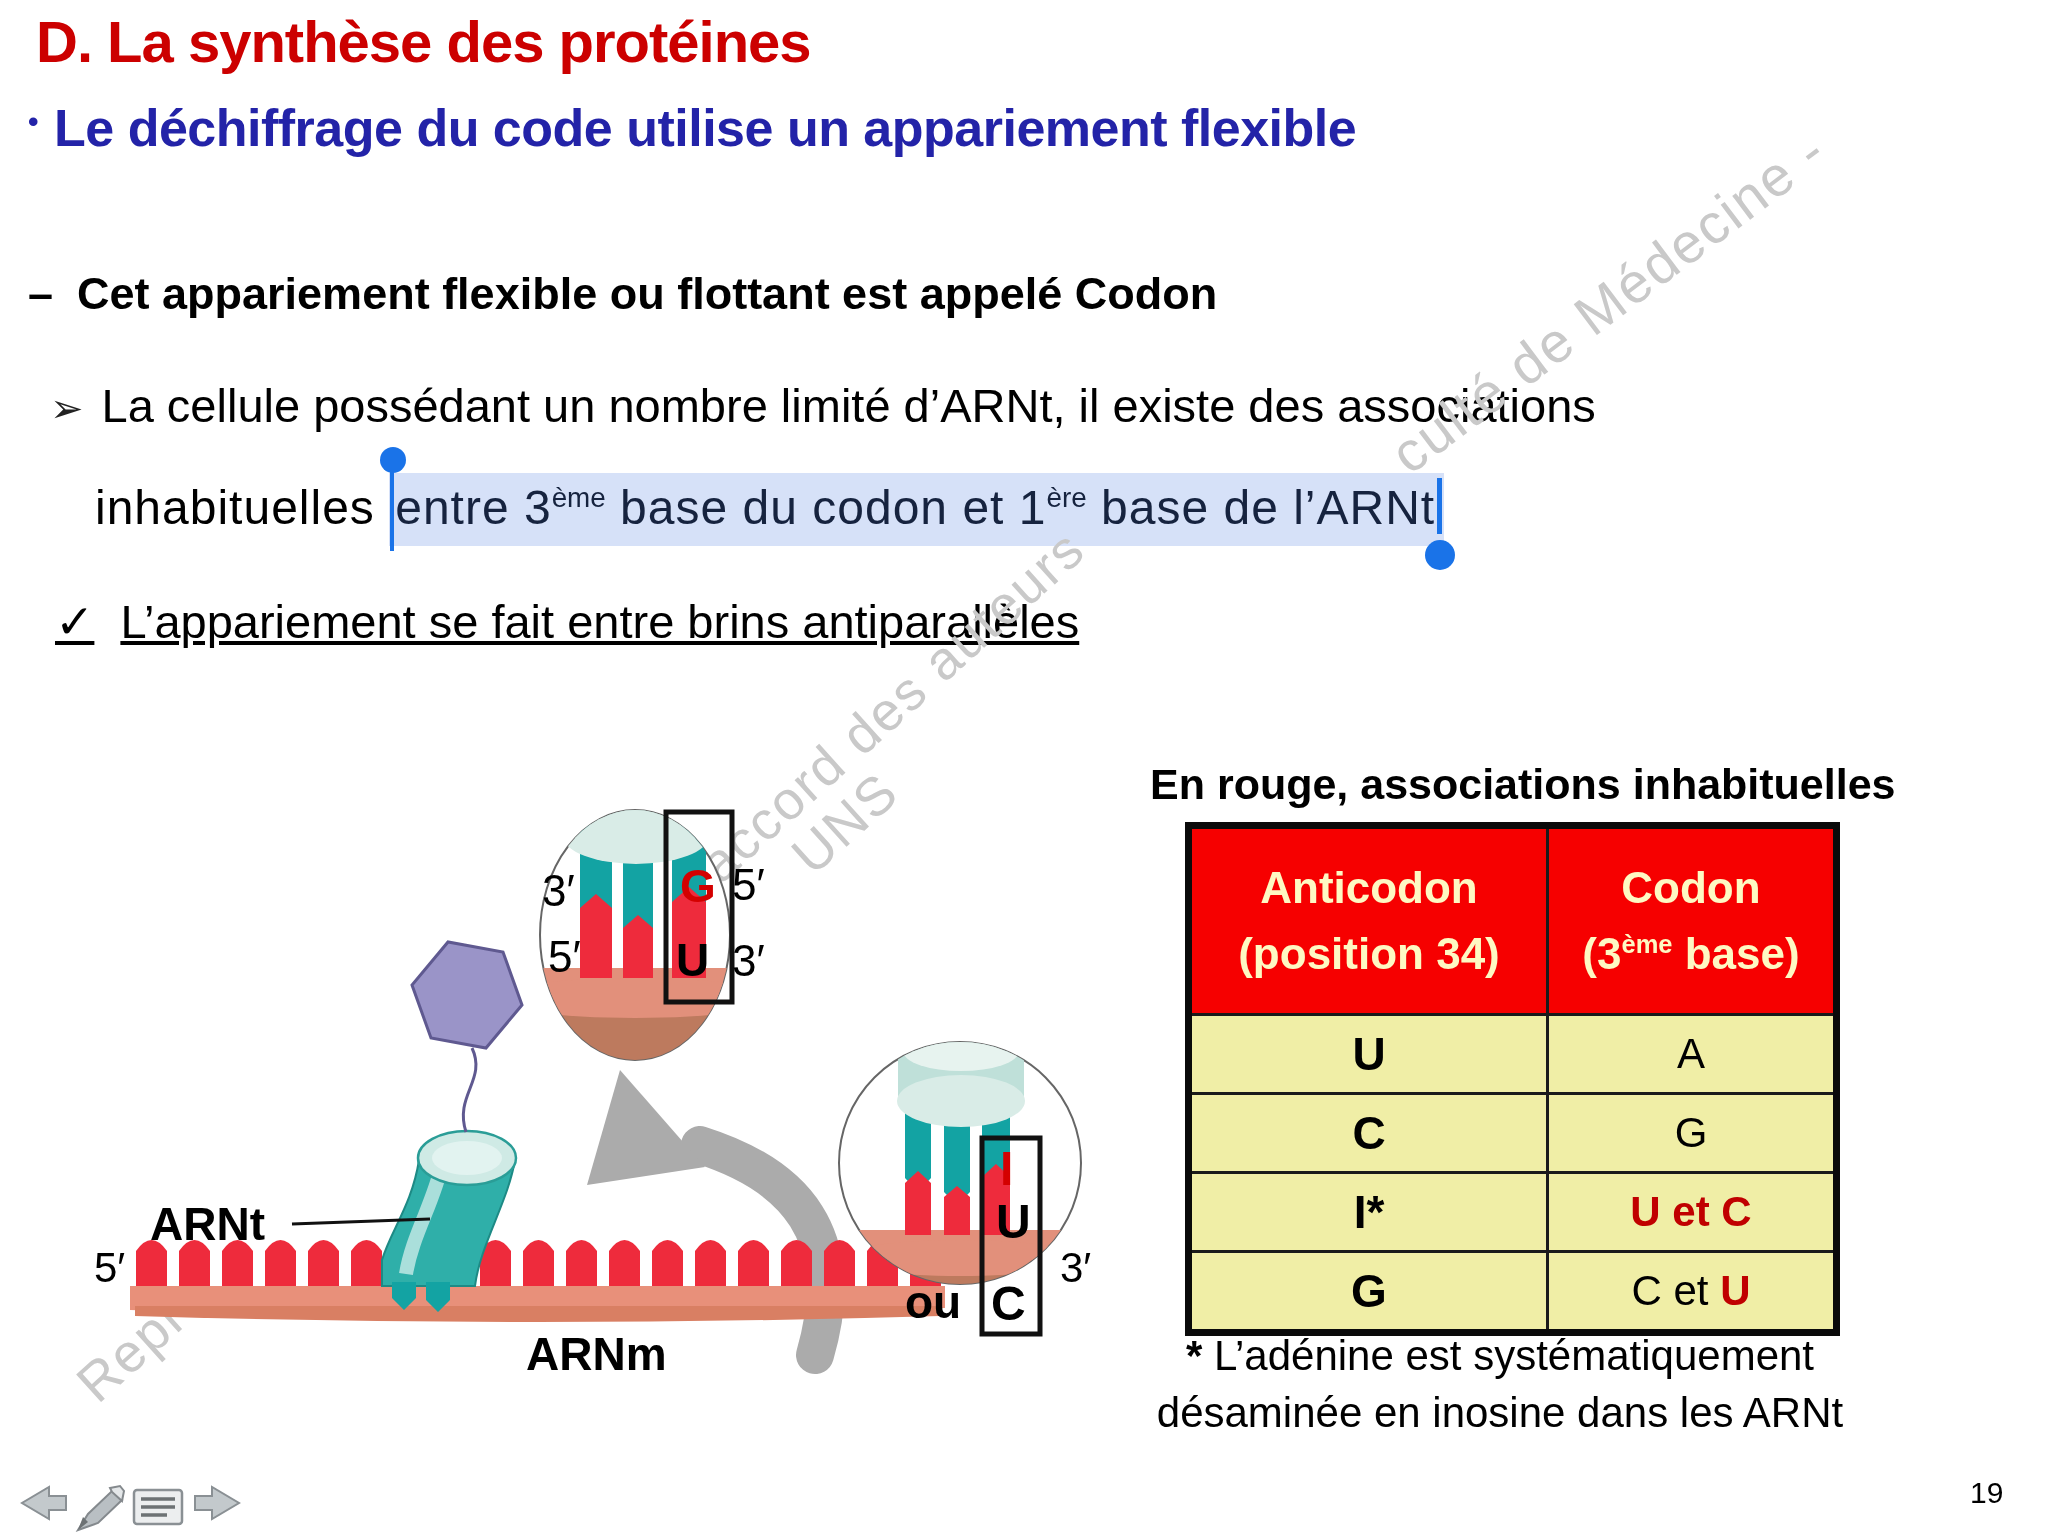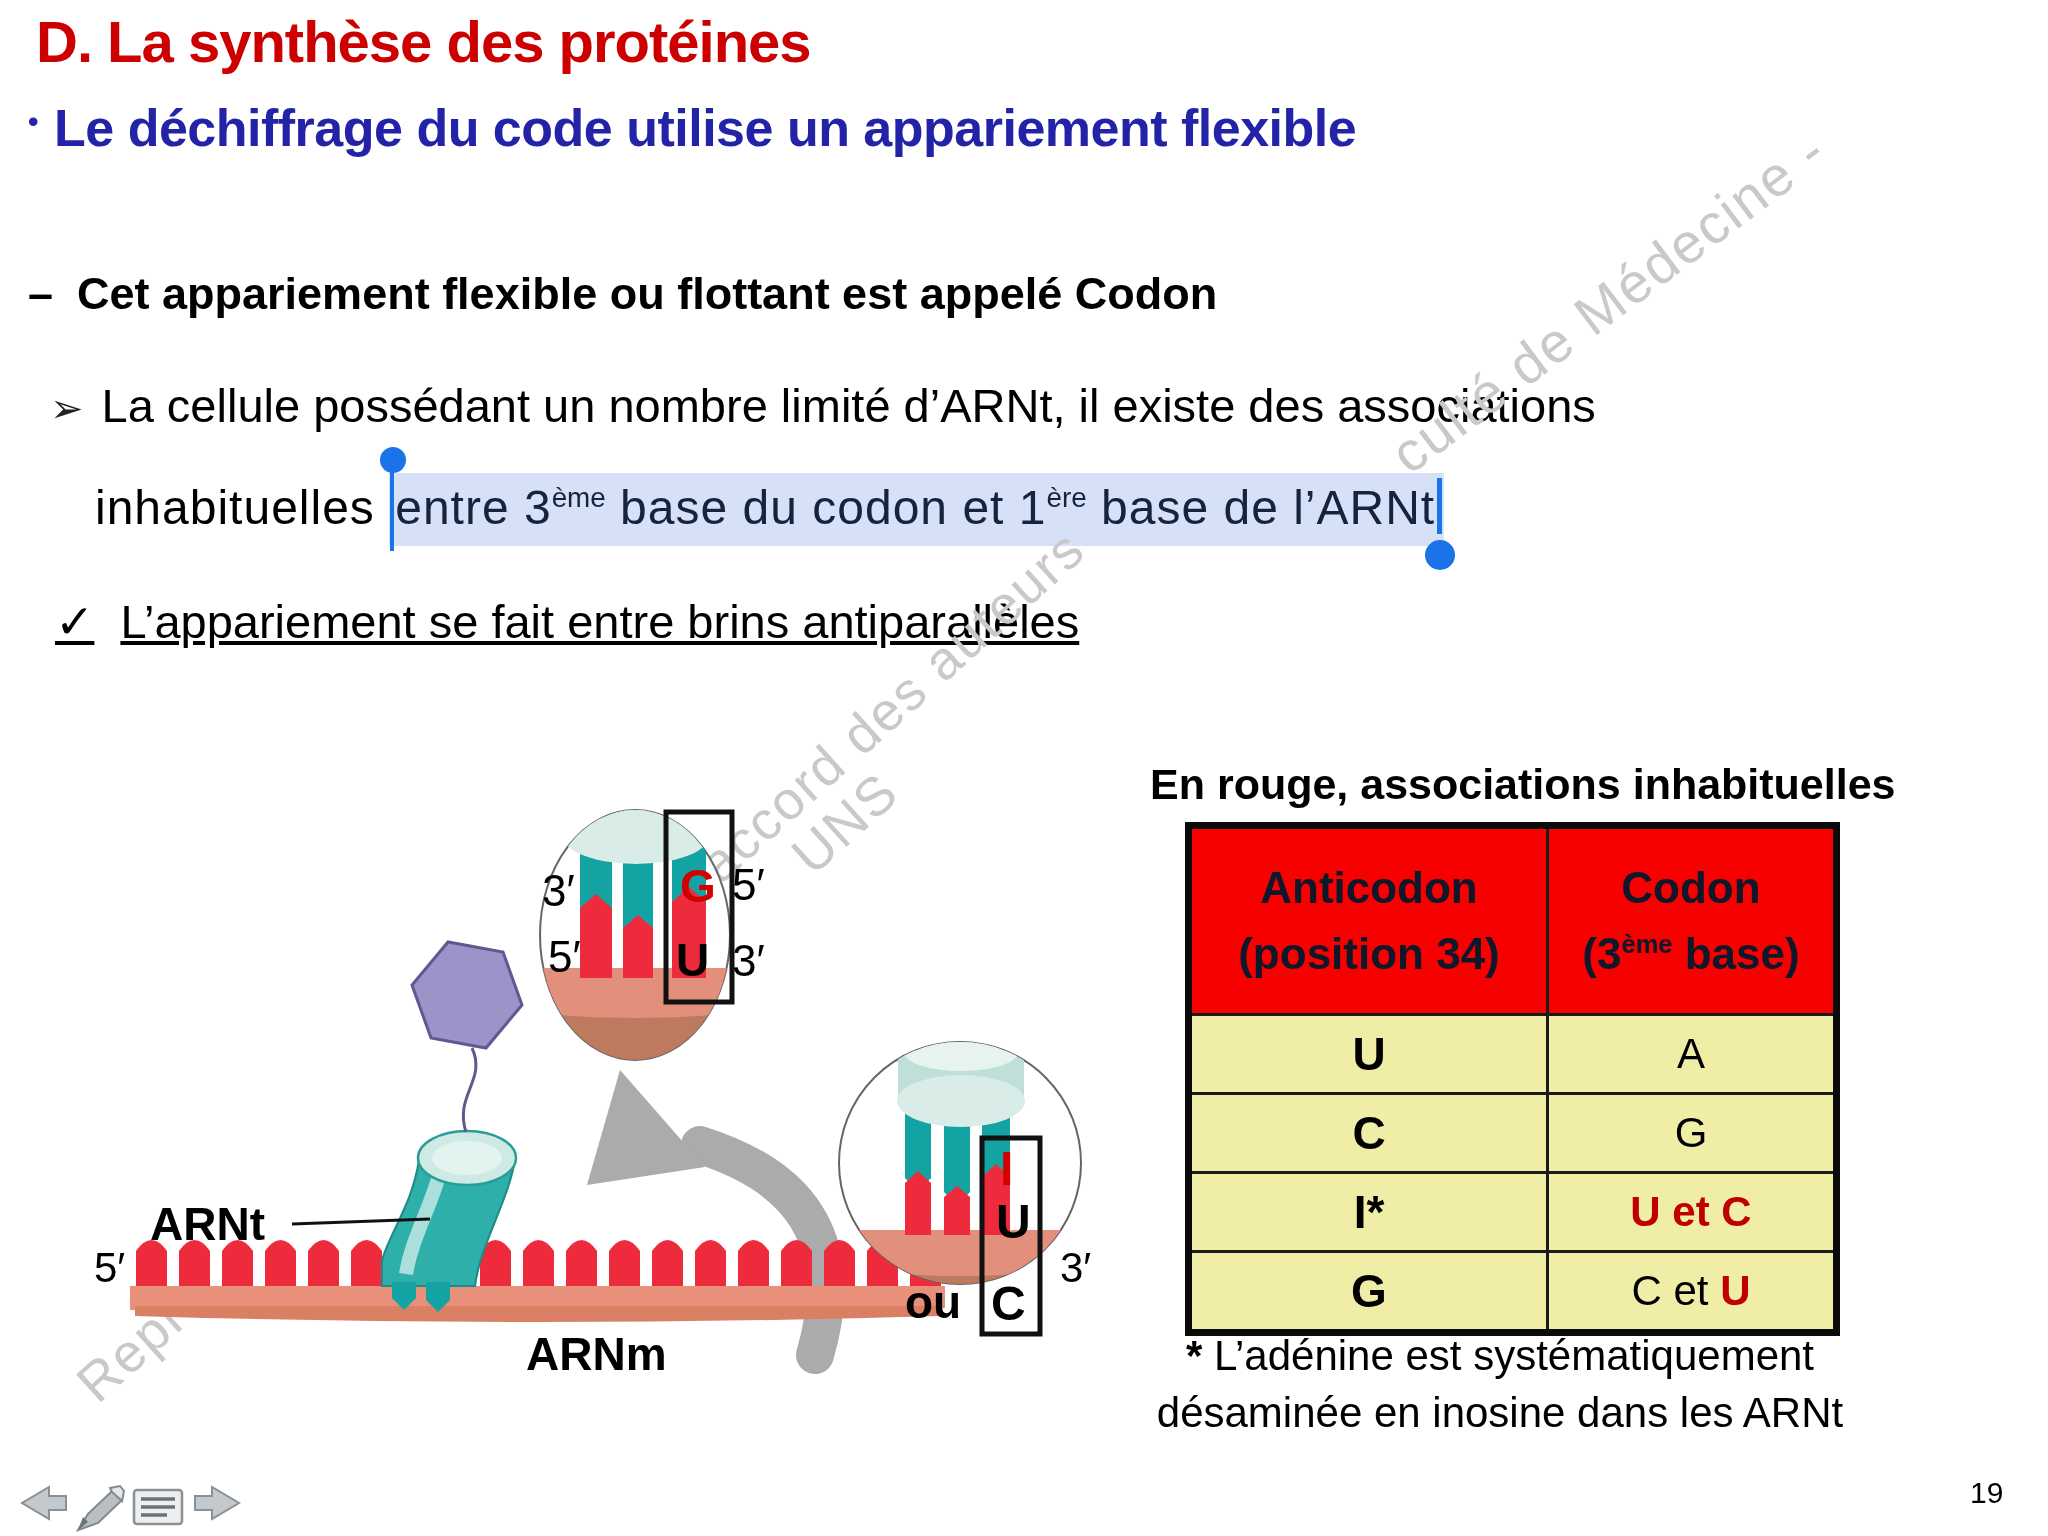--- a/index.html
+++ b/index.html
@@ -28,21 +28,21 @@
   .wm{position:absolute;color:#c9c9c9;font-size:54px;letter-spacing:2px;white-space:nowrap;transform-origin:0 50%;z-index:1;}
   #wm-repr{left:85px;top:1360px;transform:rotate(-42deg);}
   #wm-accord{left:688px;top:858px;transform:rotate(-42deg);}
   #wm-uns{left:800px;top:832px;transform:rotate(-42deg);}
   #wm-fac{left:1398px;top:428px;transform:rotate(-37deg);font-size:56px;}
   
   #caption{left:1150px;top:760px;font-size:43px;white-space:nowrap;z-index:3;font-weight:bold;}
   #wobbletable{left:1185px;top:822px;border-collapse:collapse;z-index:3;background:#fff;}
   #wobbletable th,#wobbletable td{border:3px solid #1a1a1a;text-align:center;}
   #wobbletable{border:7px solid #0a0a0a;}
-  #wobbletable th{background:#f60000;color:#0f172a;font-size:44px;font-weight:bold;width:352px;height:182px;line-height:1.5;}
+  #wobbletable th{background:#f60000;color:#fef9c3;font-size:44px;font-weight:bold;width:352px;height:182px;line-height:1.5;}
   #wobbletable th.c2{width:282px;}
   #wobbletable td{background:#f0eea6;height:74px;font-size:42px;}
   #wobbletable td.anti{font-weight:bold;font-size:46px;}
   .redtxt{color:#c00000;font-weight:bold;}
   #footnote{left:1150px;top:1328px;width:700px;text-align:center;font-size:42px;line-height:1.35;z-index:3;}
   #footnote .star{font-weight:bold;}
   #pagenum{left:1970px;top:1476px;font-size:30px;z-index:3;}
   
   #diagram{left:60px;top:730px;z-index:2;}
   

